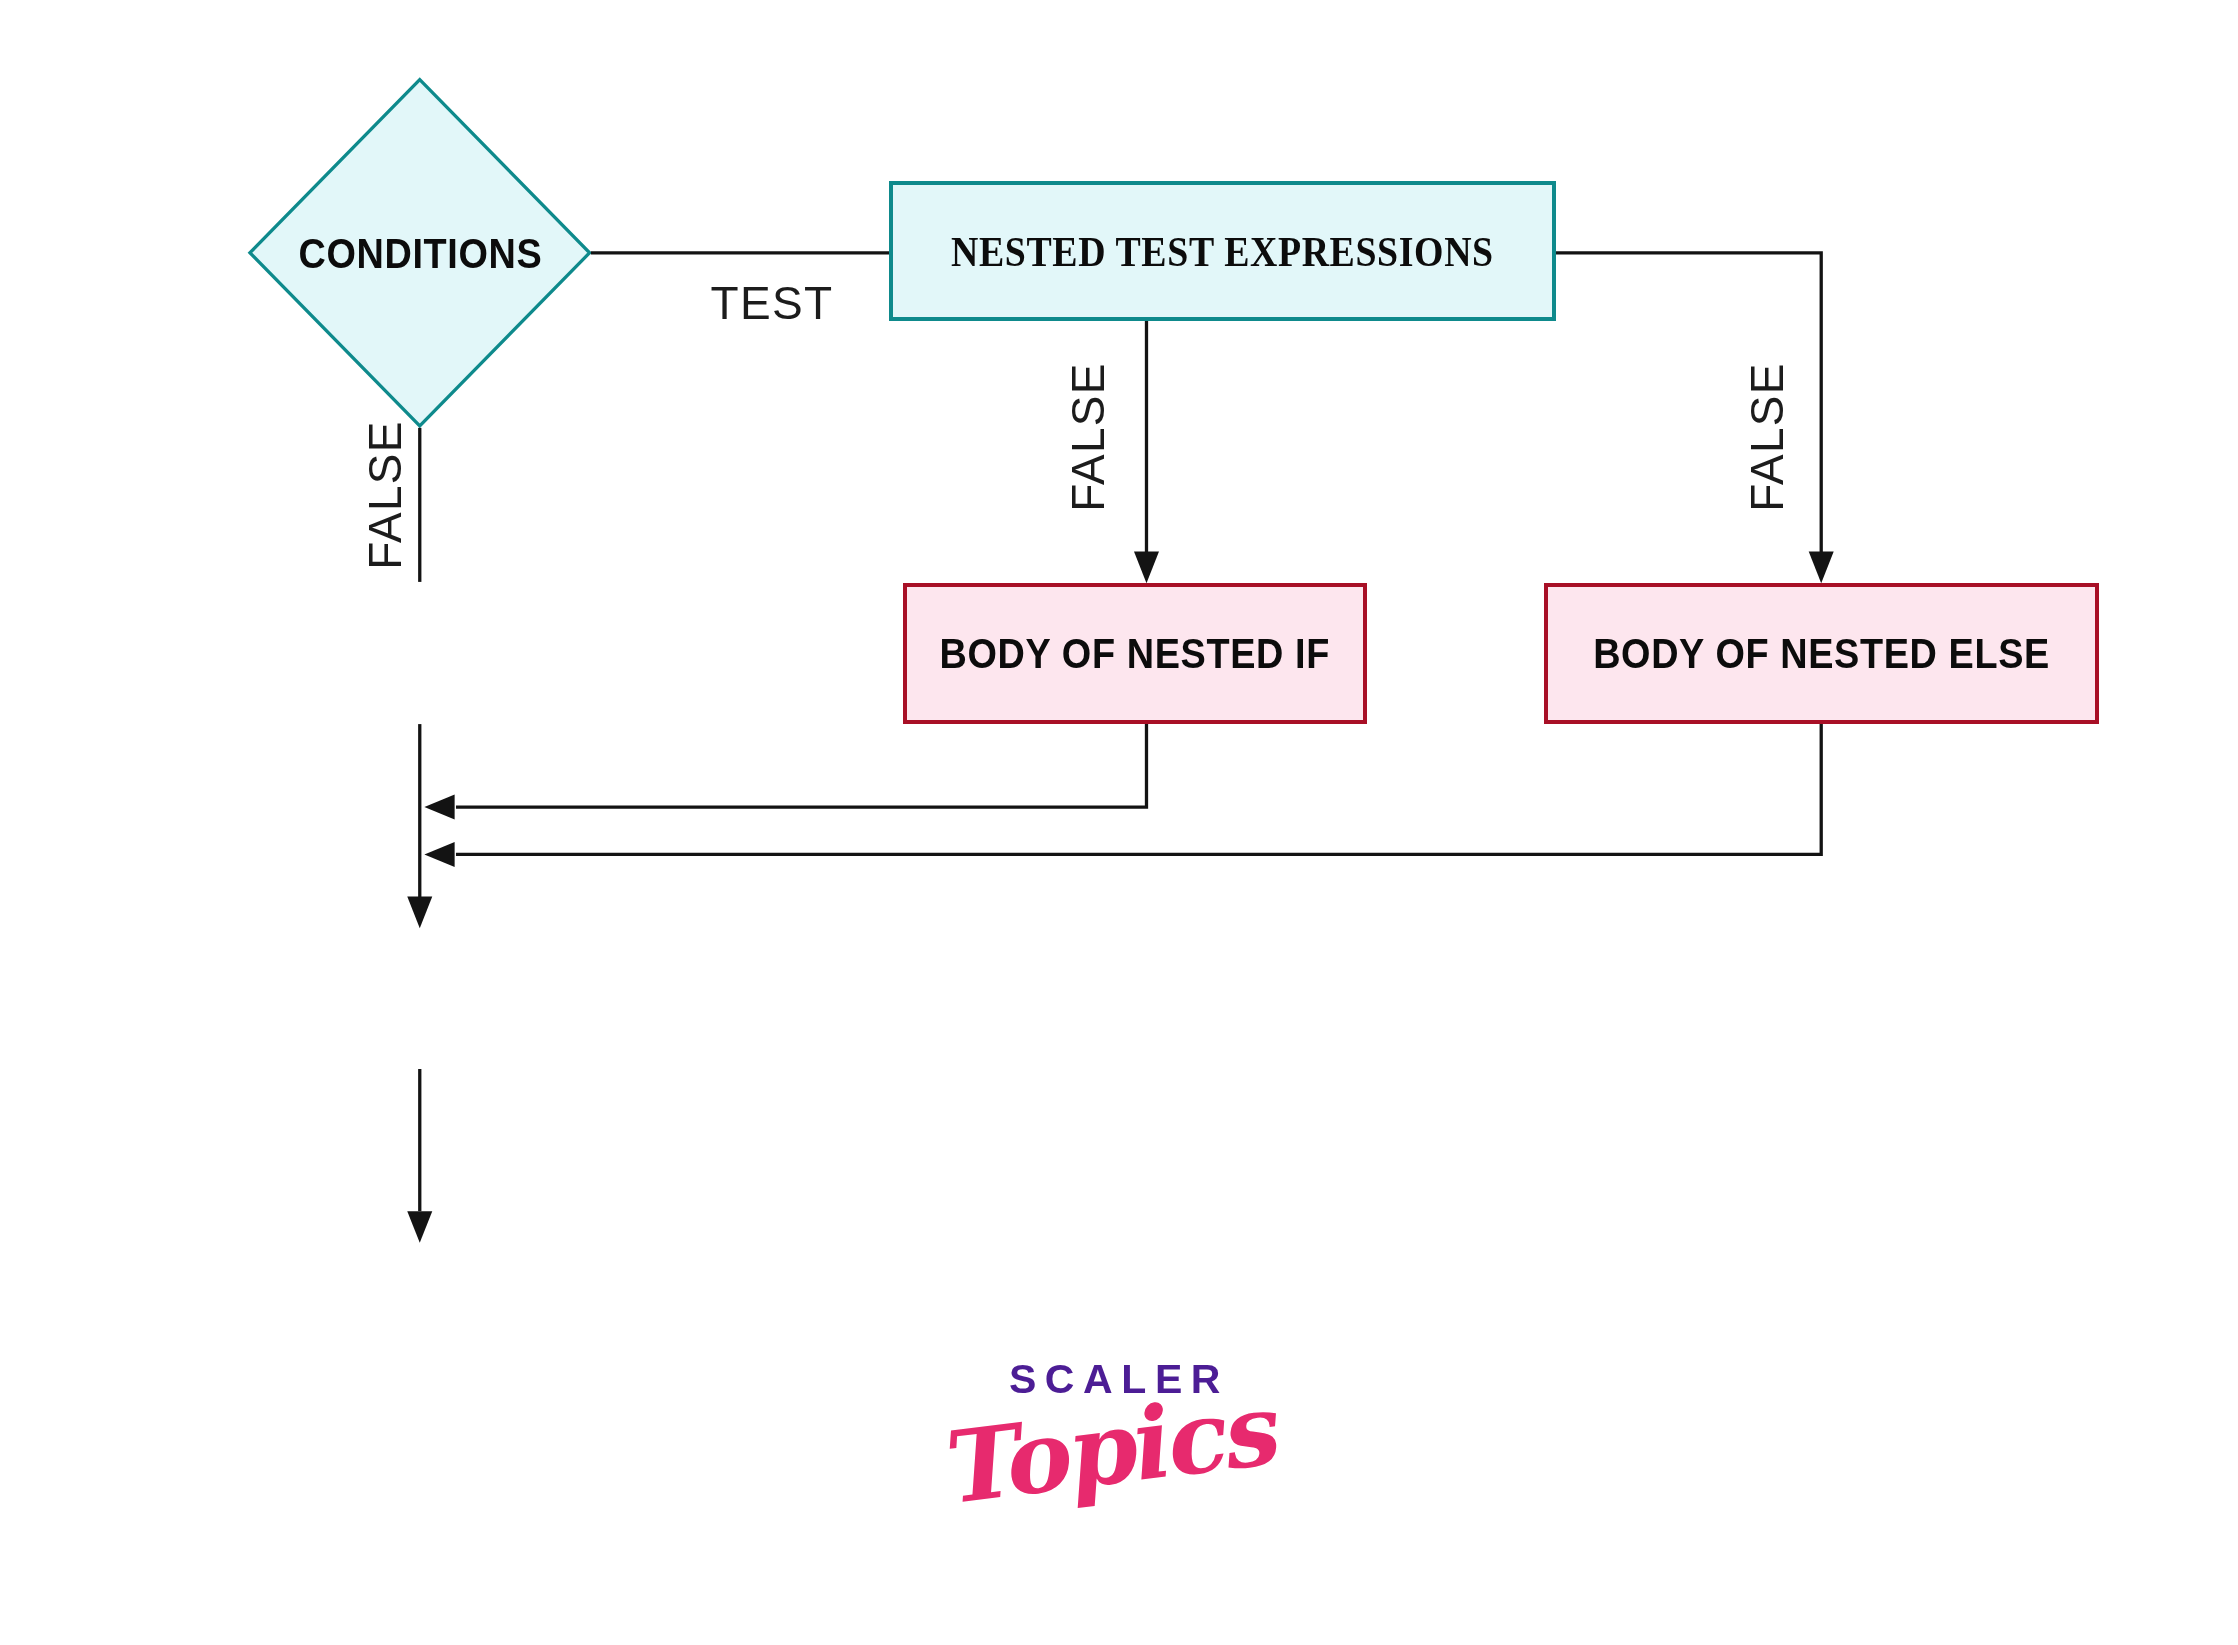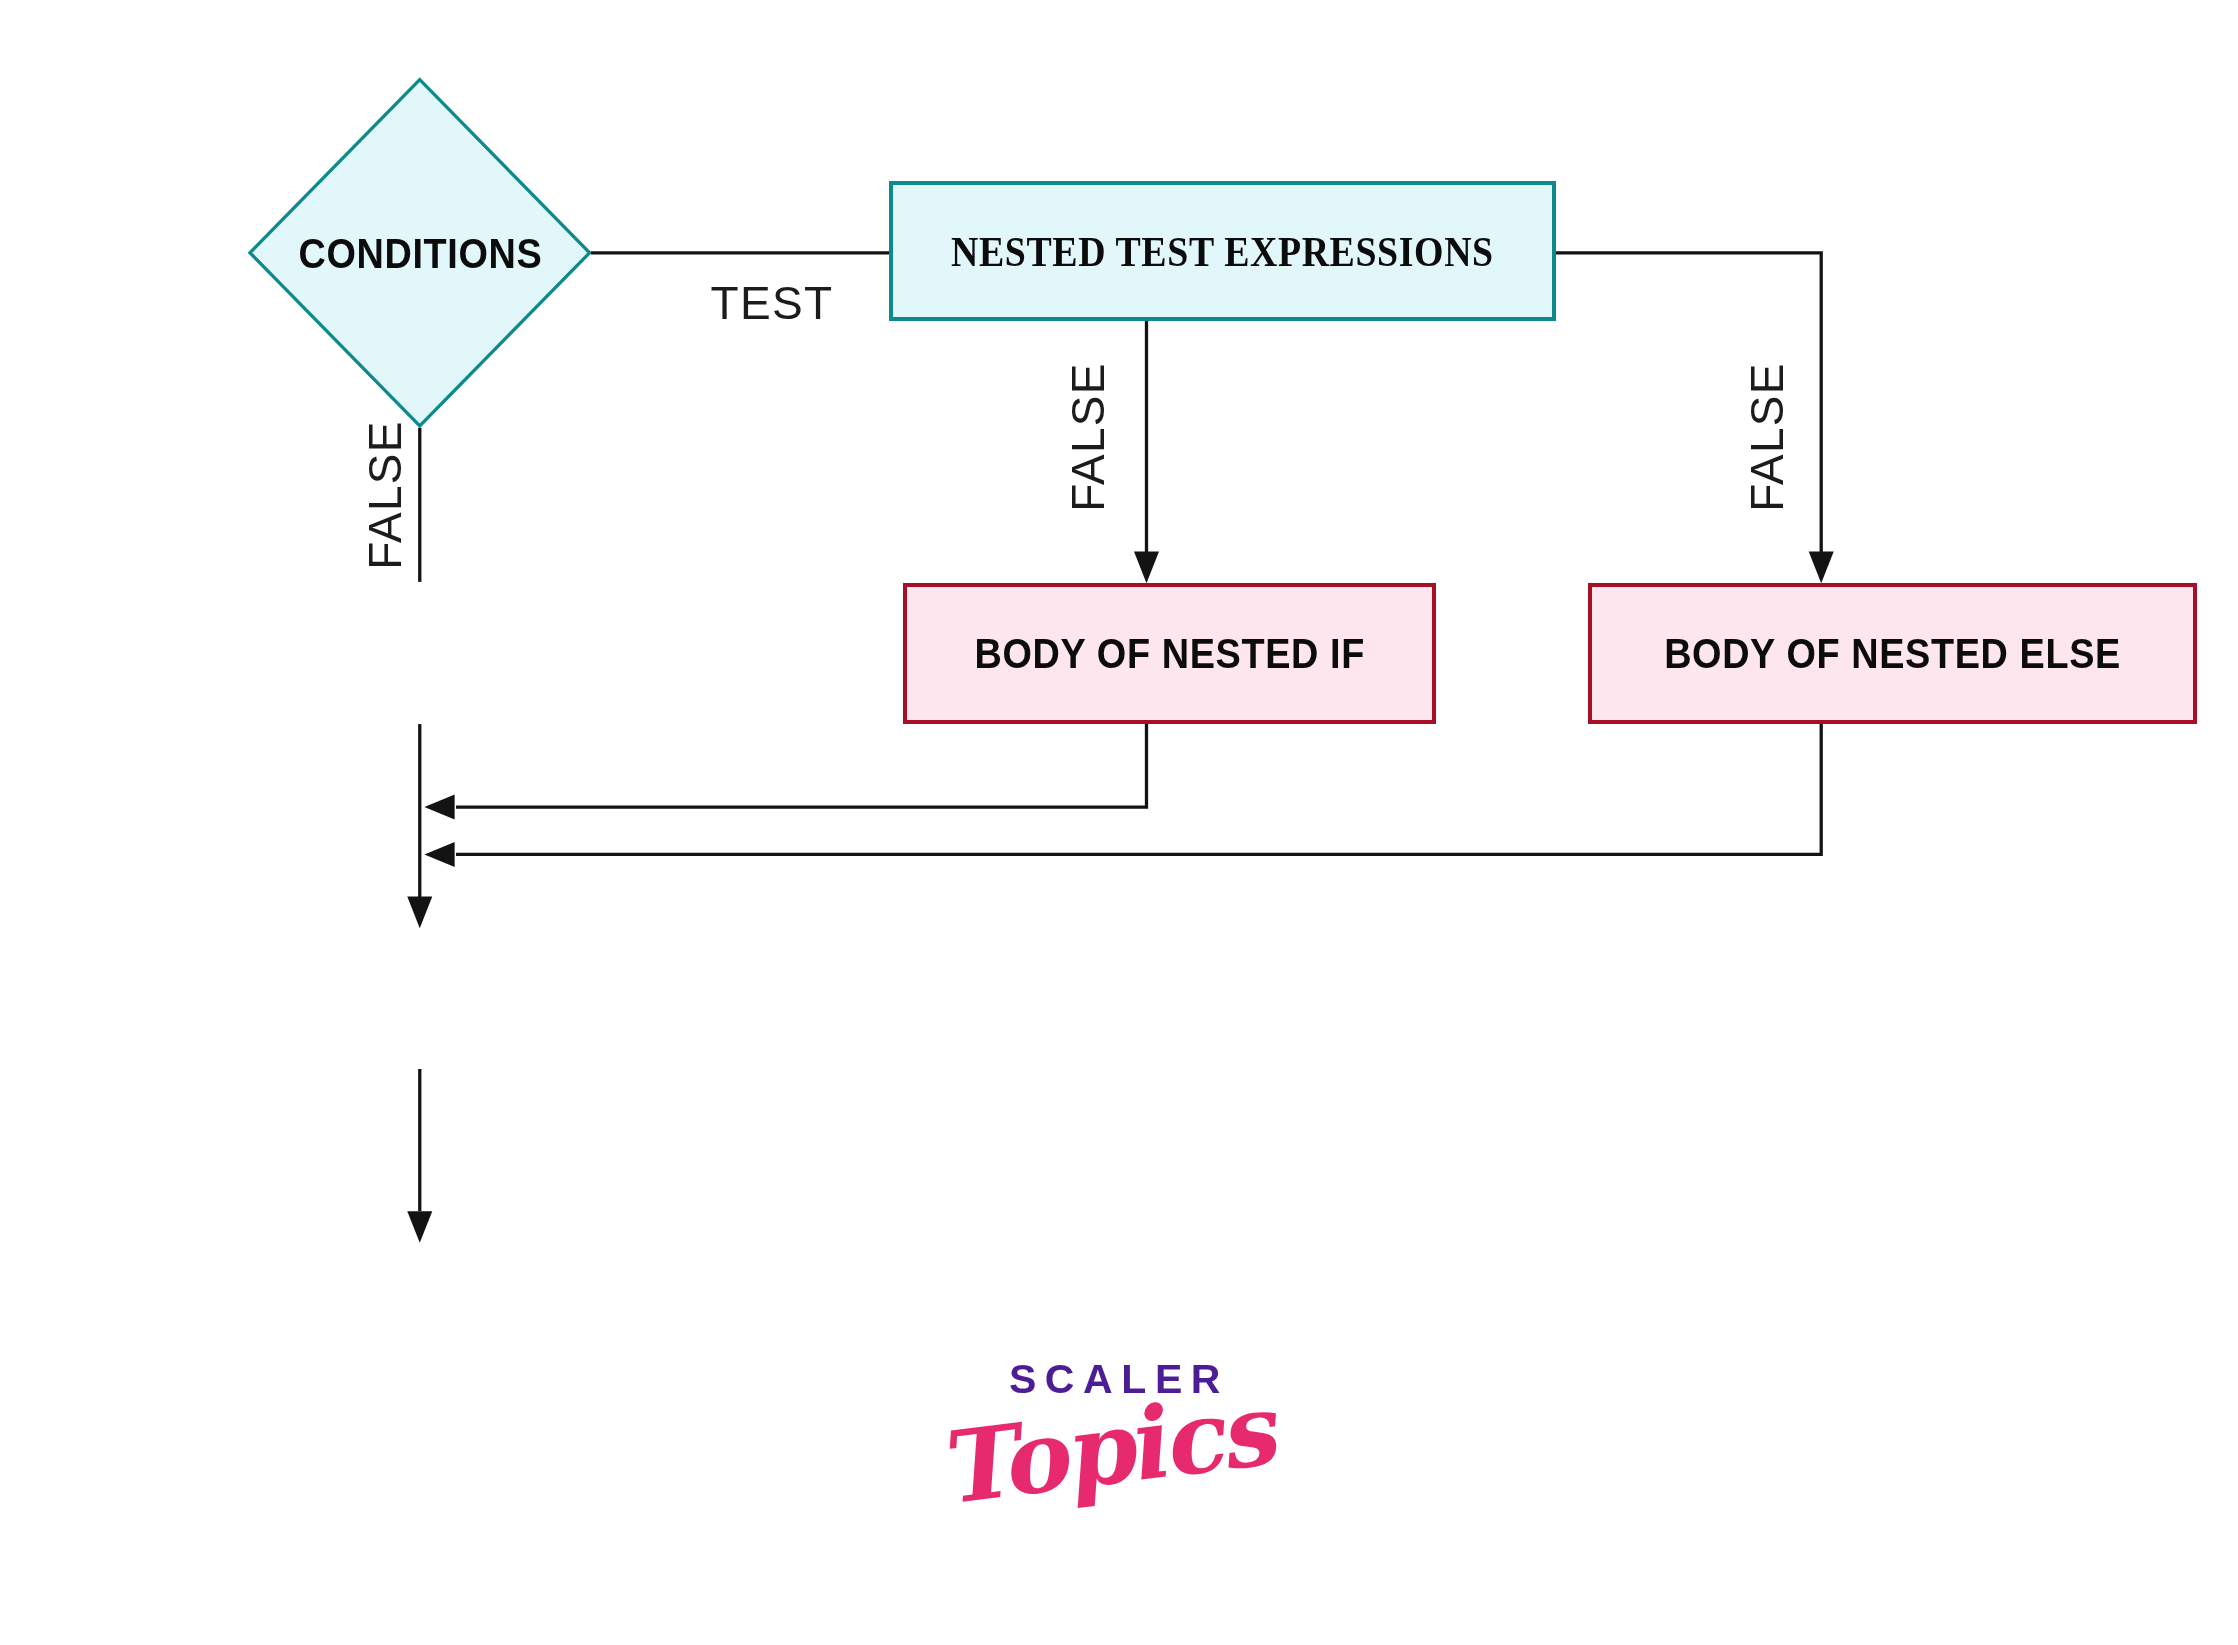--- a/index.html
+++ b/index.html
@@ -125,25 +125,25 @@
 
   <div class="node" style="left:250px; top:80px; width:340px; height:346px;">
     <span class="node-label">CONDITIONS</span>
   </div>
 
   <div class="node node-rect-cyan" style="left:889px; top:181px; width:667px; height:140px;">
     <span class="node-label">NESTED TEST EXPRESSIONS</span>
   </div>
 
 
-  <div class="node node-rect-pink" style="left:903px; top:583px; width:533px; height:141px;text-align:right;">
+  <div class="node node-rect-pink" style="left:903px; top:583px; width:464px; height:141px;text-align:right;">
     <span class="node-label">BODY OF NESTED IF</span>
   </div>
 
-  <div class="node node-rect-pink" style="left:1544px; top:583px; width:609px; height:141px;margin-left:44px;">
+  <div class="node node-rect-pink" style="left:1544px; top:583px; width:555px; height:141px;">
     <span class="node-label">BODY OF NESTED ELSE</span>
   </div>
 
 
   <div class="edge-label" style="left:772px; top:303px;">TEST</div>
 
   <div class="edge-label vertical" style="left:385px; top:495px;">FALSE</div>
 
   <div class="edge-label vertical" style="left:1088px; top:437px;">FALSE</div>
 

